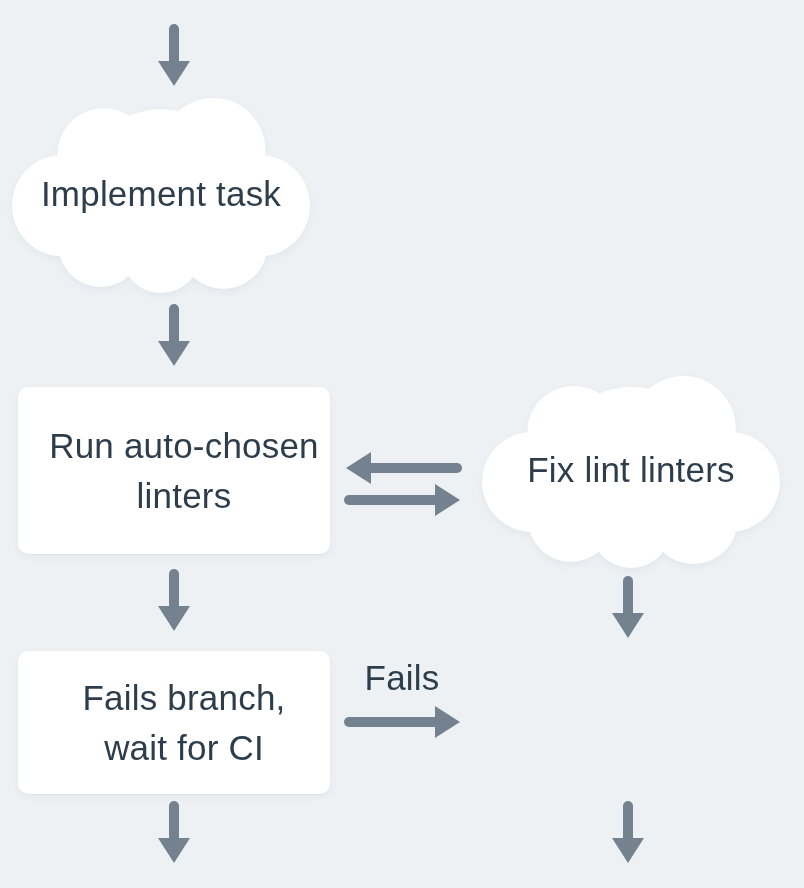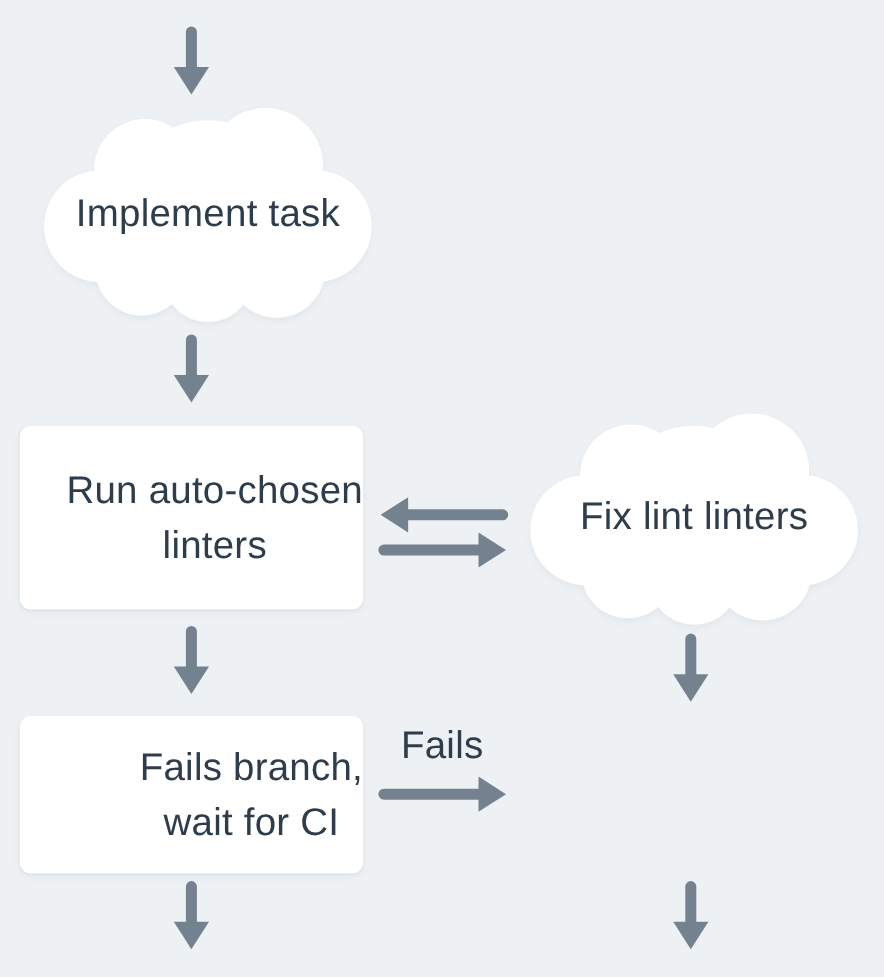--- a/index.html
+++ b/index.html
@@ -26,21 +26,21 @@
     display: block;
   }
   .arrow line { stroke: currentColor; stroke-width: 10; stroke-linecap: round; }
   .arrow path { fill: currentColor; }
   .node-rect {
     position: absolute;
     background: var(--node_fill);
     border-radius: 10px;
     display: flex;
     align-items: center;
-    justify-content: flex-end;
+    justify-content: center;
     text-align: center;
     color: var(--text);
     font-size: 35px;
     font-weight: 500;
     line-height: 1.42;
     white-space: pre-line;
     letter-spacing: 0.2px;
     box-shadow: 0 1px 2px rgba(46,61,76,0.06), 0 3px 8px rgba(46,61,76,0.04);
     padding-left: 20px;
   }
@@ -77,21 +77,21 @@
 </head>
 <body>
 
 <div class="canvas">
 
   <svg class="arrow" style="left:152px; top:23px;" width="44" height="66" viewBox="0 0 44 66">
     <line x1="22" y1="6" x2="22" y2="40"></line>
     <path d="M6 38 L38 38 L22 63 Z"></path>
   </svg>
 
-  <div class="node-cloud" style="left:28px; top:92px; width:322px; height:203px;">
+  <div class="node-cloud" style="left:0; top:92px; width:322px; height:203px;">
     <svg class="cloud-shape" viewBox="0 0 320 200" preserveAspectRatio="none">
       <circle cx="160" cy="95" r="78"></circle>
       <circle cx="62" cy="112" r="50"></circle>
       <circle cx="258" cy="112" r="50"></circle>
       <circle cx="103" cy="62" r="46"></circle>
       <circle cx="212" cy="58" r="52"></circle>
       <circle cx="100" cy="150" r="42"></circle>
       <circle cx="222" cy="150" r="44"></circle>
       <circle cx="160" cy="158" r="40"></circle>
     </svg>

